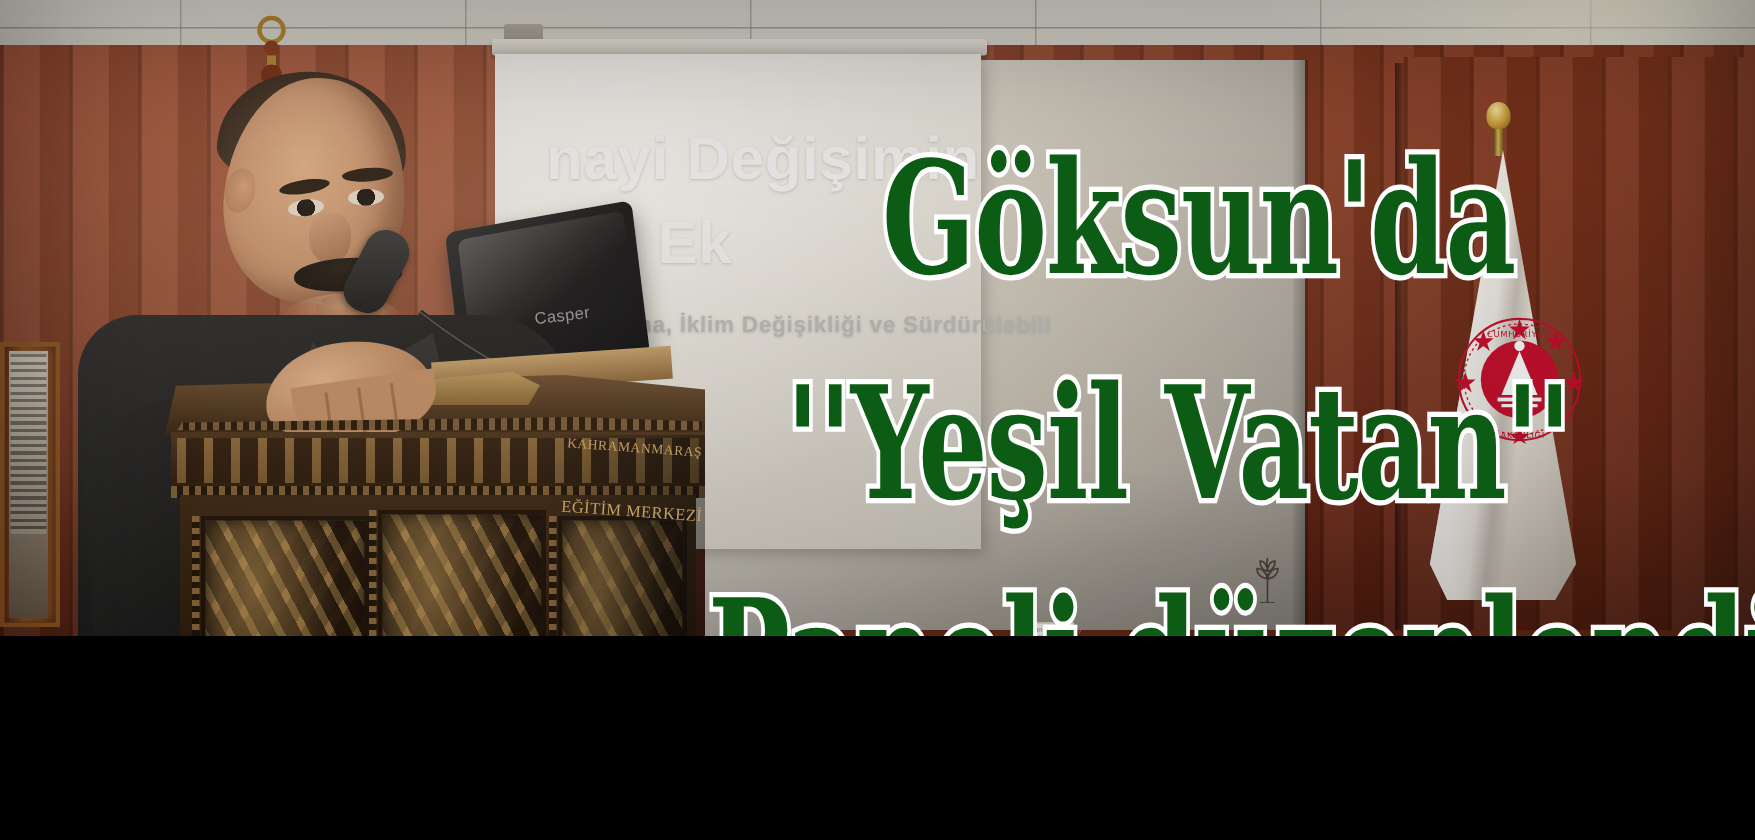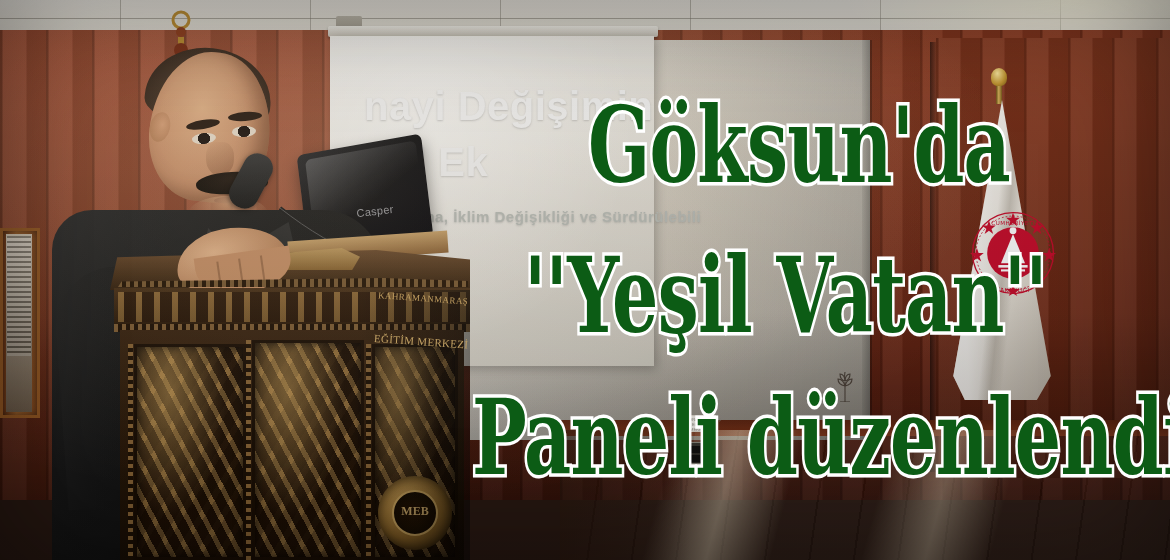--- a/index.html
+++ b/index.html
@@ -1,18 +1,18 @@
 <!DOCTYPE html>
 <html><head>
 <meta charset="utf-8">
 <style>
   html,body{margin:0;padding:0;background:#000;}
   *{box-sizing:border-box;}
   #stage{
-    position:relative;width:1170px;height:560px;overflow:hidden;
+    position:relative;width:1170px;height:424px;overflow:hidden;
     font-family:"Liberation Serif",serif;background:#2b1a13;
   }
 
   
   .layer{position:absolute;}
 
   
   #ceiling{left:0;top:0;width:1170px;height:52px;
     background:linear-gradient(180deg,#e9e6df 0%,#dedad1 60%,#cfcac0 100%);}
   #ceiling .tile-h{position:absolute;left:0;width:100%;height:1px;background:rgba(120,115,105,.55);}

